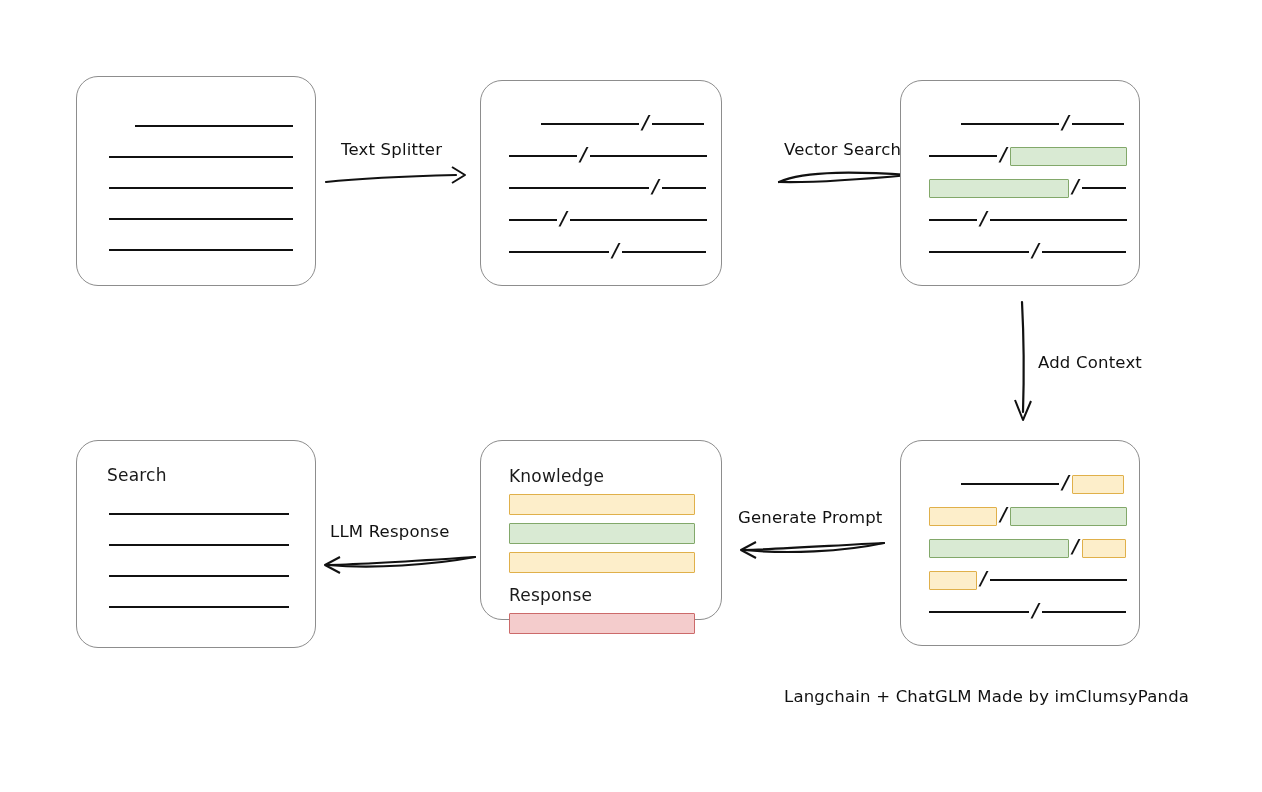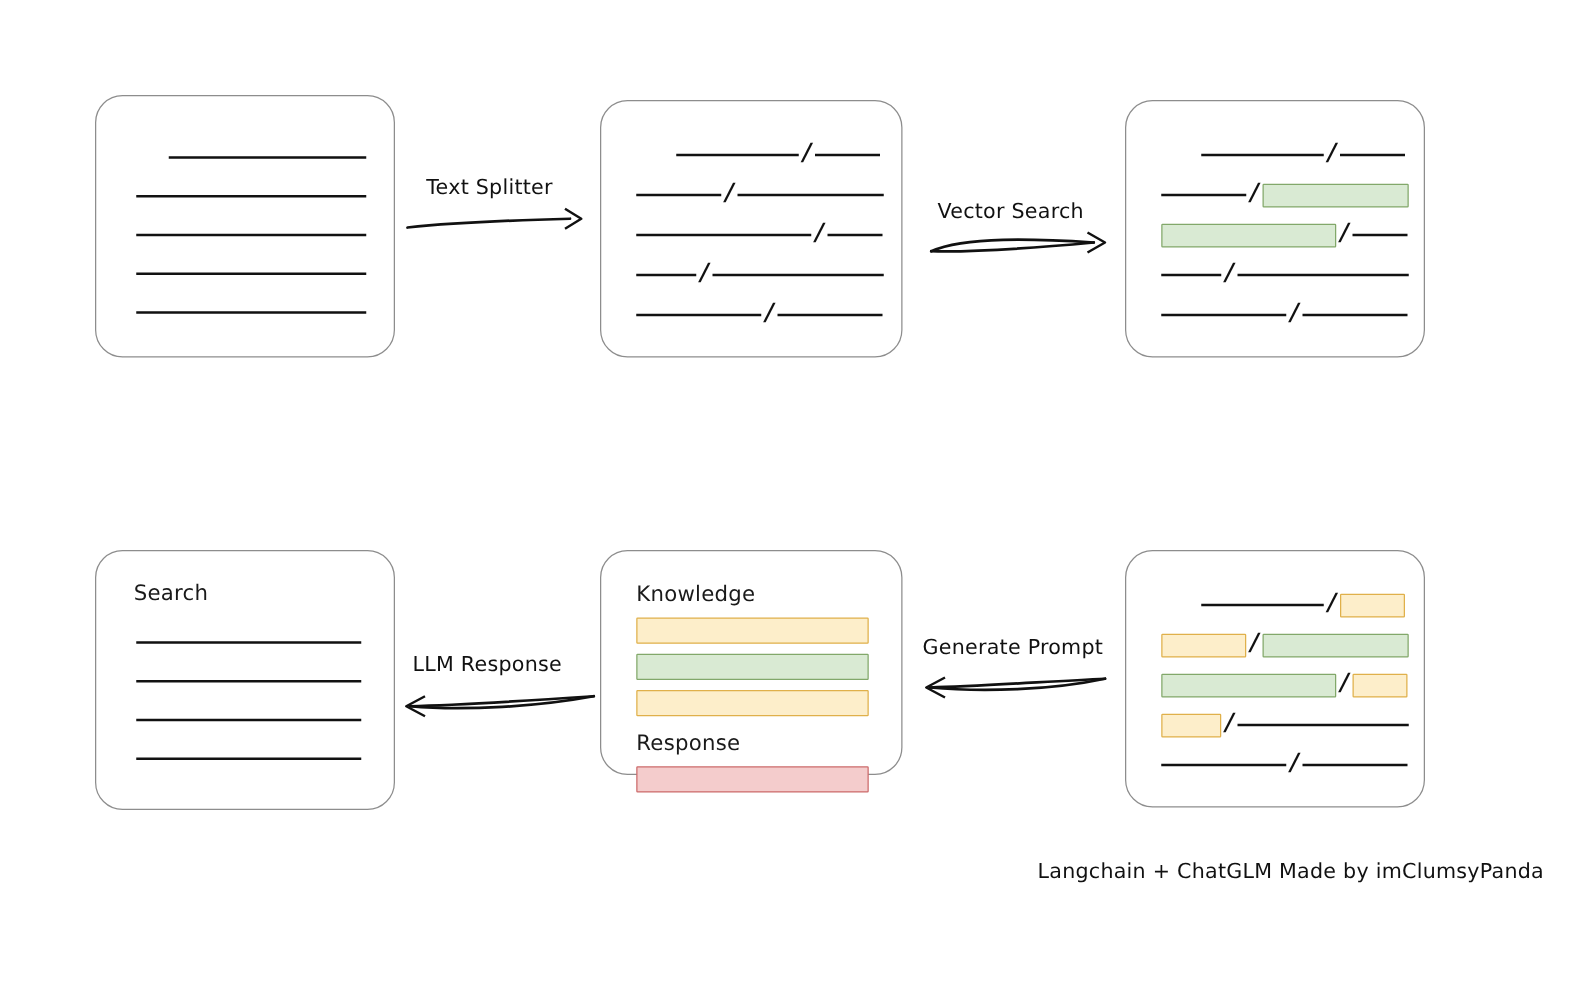--- a/index.html
+++ b/index.html
@@ -179,21 +179,21 @@
           <span class="seg" style="width: 137px;"></span>
         </div>
         <div class="row" style="left: 28px; top: 160px;">
           <span class="seg" style="width: 100px;"></span>
           <span class="slash">/</span>
           <span class="seg" style="width: 84px;"></span>
         </div>
       </div>
   </div>
 
-  <div class="arrow-group" style="left:742px; top:140px; width:148px; height:60px;margin-top:19px;">
+  <div class="arrow-group" style="left:776px; top:140px; width:148px; height:60px;">
     <div class="arrow-label" style="left:8px; top:0px;">Vector Search</div>
     <svg class="arrow-svg" width="148" height="34" viewBox="0 0 148 34" style="left:0px; top:24px;">
       <path d="M3,18 C30,6 86,8 133,11" stroke="#111" stroke-width="2.2" fill="none" stroke-linecap="round"></path>
       <path d="M3,18 C40,19 90,15 133,11" stroke="#111" stroke-width="2.2" fill="none" stroke-linecap="round"></path>
       <path d="M128,3 L142,11 L128,19" stroke="#111" stroke-width="2" fill="none" stroke-linejoin="round"></path>
     </svg>
   </div>
 
   <div class="doc-box" style="left:900px; top:80px; width:240px; height:206px;">
     <div class="rows" id="rows-retrieved">
@@ -218,20 +218,27 @@
           <span class="seg" style="width: 137px;"></span>
         </div>
         <div class="row" style="left: 28px; top: 160px;">
           <span class="seg" style="width: 100px;"></span>
           <span class="slash">/</span>
           <span class="seg" style="width: 84px;"></span>
         </div>
       </div>
   </div>
 
+  <div class="arrow-group" style="left:1000px; top:300px; width:180px; height:126px;">
+    <svg class="arrow-svg" width="40" height="126" viewBox="0 0 40 126" style="left:10px; top:0px;">
+      <path d="M12,2 C14,40 14,80 13,112" stroke="#111" stroke-width="2.2" fill="none" stroke-linecap="round"></path>
+      <path d="M5,100 L13,120 L21,101" stroke="#111" stroke-width="2" fill="none" stroke-linejoin="round"></path>
+    </svg>
+    <div class="arrow-label" style="left:38px; top:53px;">Add Context</div>
+  </div>
 
   <div class="doc-box" style="left:76px; top:440px; width:240px; height:208px;">
     <div class="box-label" style="left:30px; top:24px;">Search</div>
     <div class="rows" id="rows-answer">
         <div class="row" style="left: 32px; top: 62px;">
           <span class="seg" style="width: 180px;"></span>
         </div>
         <div class="row" style="left: 32px; top: 93px;">
           <span class="seg" style="width: 180px;"></span>
         </div>
@@ -298,15 +305,15 @@
           <span class="seg" style="width: 137px;"></span>
         </div>
         <div class="row" style="left: 28px; top: 160px;">
           <span class="seg" style="width: 100px;"></span>
           <span class="slash">/</span>
           <span class="seg" style="width: 84px;"></span>
         </div>
       </div>
   </div>
 
-  <div class="caption" style="left:784px; top:687px;margin-left:46px;">Langchain + ChatGLM Made by imClumsyPanda</div>
+  <div class="caption" style="left:784px; top:687px;">Langchain + ChatGLM Made by imClumsyPanda</div>
 
 </div>
 
 </body></html>

